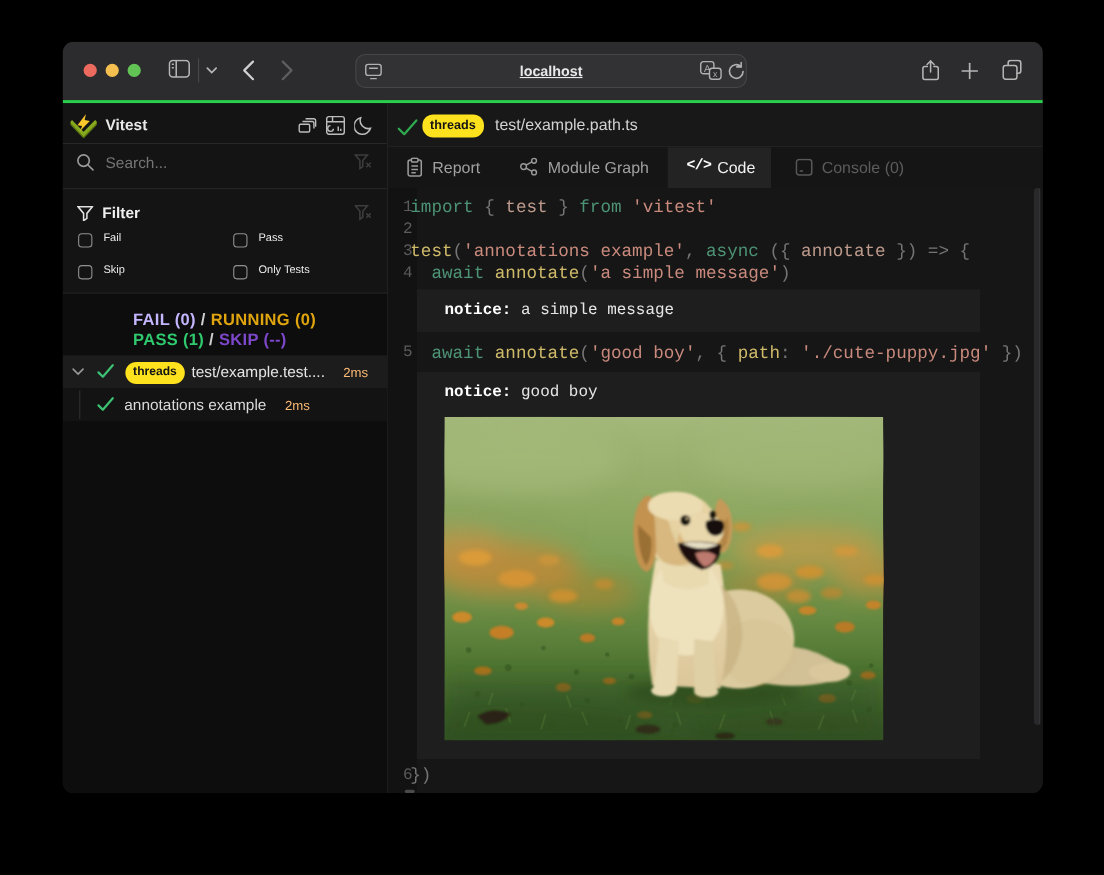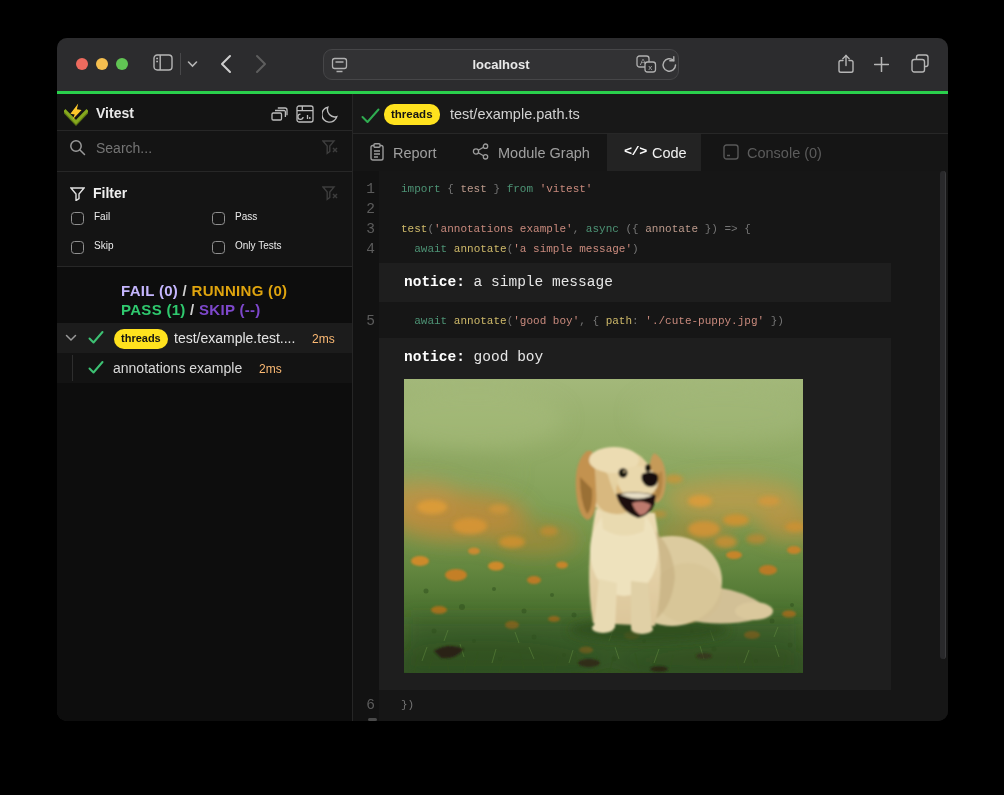--- a/index.html
+++ b/index.html
@@ -18,21 +18,21 @@
   #main { position:absolute; left:296px; top:0; width:595px; height:627px; }
   .divh { position:absolute; left:0; width:100%; height:1px; background:#272727; }
   .mono { font-family:"Liberation Mono", monospace; }
   .pill { display:inline-block; background:#ffe21e; color:#141414; border-radius:10px;
     font-size:11px; font-weight:bold; padding:4px 7px 4.5px; line-height:1; }
   .row-txt { font-size:14px; color:#e4e4e4; }
   .ms { font-size:12px; color:#fdba74; }
   
   #code { position:absolute; left:0; top:77px; width:595px; height:550px; background:#161616; }
   #gutter { position:absolute; left:0; top:0; width:26px; height:550px; background:#121212; }
-  .cl { position:absolute; left:48px; height:20px; line-height:20px; font-size:11px; white-space:pre;
+  .cl { position:absolute; left:20px; height:20px; line-height:20px; font-size:16px; white-space:pre;
     font-family:"Liberation Mono", monospace; color:#dbd7ca; }
   .ln { position:absolute; width:22px; text-align:right; height:20px; line-height:20px;
     font-size:14.5px; color:#5c5c5c; font-family:"Liberation Mono", monospace; left:0; }
   .kw { color:#4d9375; } .str { color:#c98a7d; } .fn { color:#cfba6a; }
   .pn { color:#757575; } .id { color:#bd9a8c; }
   .note { position:absolute; left:26px; width:512px; background:#1e1e1e; }
   .notetxt { position:absolute; left:51px; font-size:14.5px; font-family:"Liberation Mono", monospace; color:#e6e6e6; }
   .notetxt b { color:#fff; }
 </style>
 </head>
@@ -59,21 +59,21 @@
     <svg class="abs" style="left:198px; top:16px;" width="13" height="20" viewBox="0 0 13 20" fill="none" stroke="#5e5e5e" stroke-width="2" stroke-linecap="round" stroke-linejoin="round">
       <path d="M2 2 L10 10 L2 18"></path>
     </svg>
 
     <div class="abs" style="left:266px; top:11px; width:356px; height:31px; border-radius:9px; background:#323234; border:1px solid #464648;"></div>
     <svg class="abs" style="left:274px; top:19px;" width="17" height="16" viewBox="0 0 17 16" fill="none" stroke="#b0b0b0" stroke-width="1.3">
       <rect x="1.5" y="1.5" width="14" height="10" rx="2.2"></rect>
       <line x1="4.5" y1="5" x2="12.5" y2="5"></line>
       <line x1="5.5" y1="14.5" x2="11.5" y2="14.5"></line>
     </svg>
-    <div class="abs" style="left:266px; top:11px; width:356px; height:31px; text-align:center; line-height:31px; font-size:13px; color:#e9e9e9; font-weight:600;">localhost</div>
+    <div class="abs" style="left:266px; top:11px; width:356px; height:31px; text-align:center; line-height:31px; font-size:13px; color:#e9e9e9; font-weight:600;text-decoration:underline;">localhost</div>
     <svg class="abs" style="left:579px; top:17px;" width="21" height="19" viewBox="0 0 21 19" fill="none">
       <rect x="1" y="1" width="12" height="11" rx="2.5" stroke="#b0b0b0" stroke-width="1.3" fill="none"></rect>
       <text x="7" y="10" font-size="9" fill="#b0b0b0" text-anchor="middle" font-family="Liberation Sans">A</text>
       <rect x="9" y="7" width="10.5" height="10" rx="2.5" fill="#2c2c2e" stroke="#b0b0b0" stroke-width="1.3"></rect>
       <text x="14.2" y="15" font-size="8" fill="#b0b0b0" text-anchor="middle" font-family="Liberation Sans">x</text>
     </svg>
     <svg class="abs" style="left:604px; top:18px;" width="17" height="18" viewBox="0 0 17 18" fill="none" stroke="#b0b0b0" stroke-width="1.5" stroke-linecap="round">
       <path d="M14.5 9 a6.2 6.2 0 1 1 -2.0 -4.6"></path>
       <path d="M12.8 0.8 L12.8 4.8 L8.8 4.8" stroke-width="1.4"></path>
     </svg>

